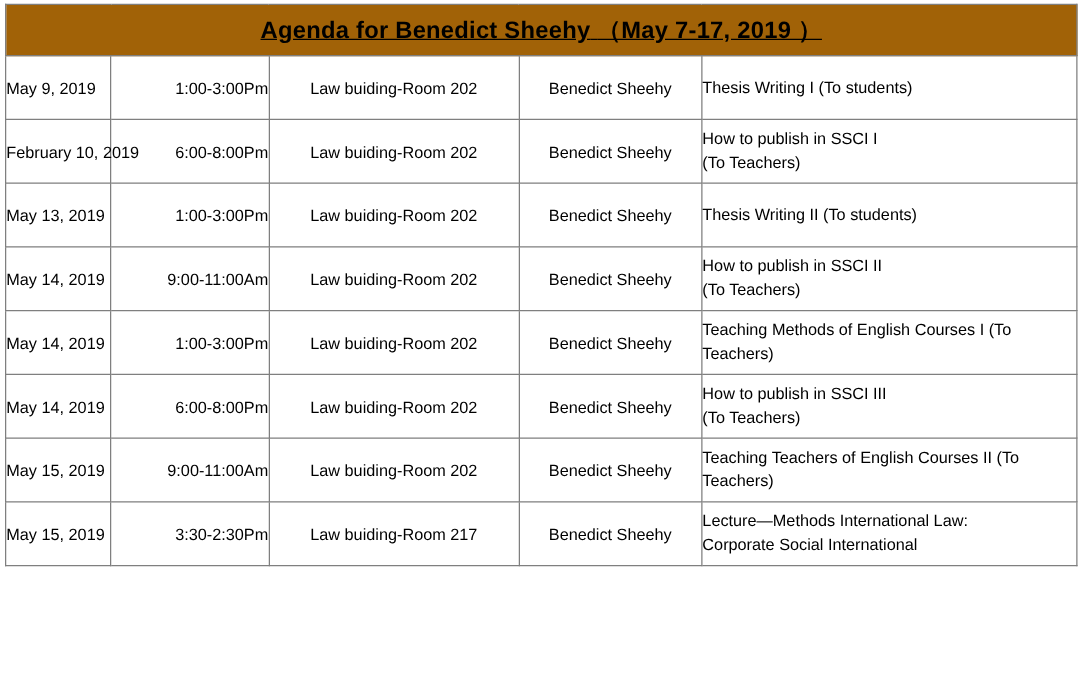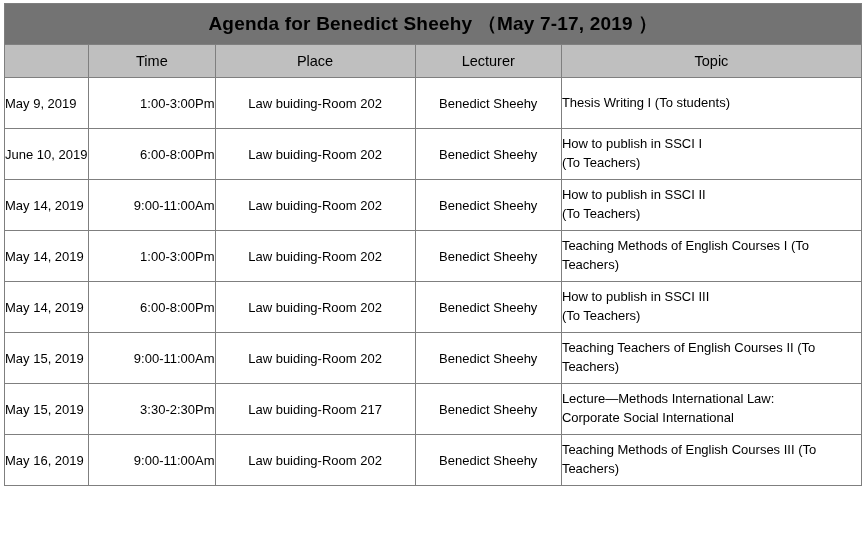--- a/index.html
+++ b/index.html
@@ -26,26 +26,27 @@
     margin-left: 4px;
     margin-top: 3px;
     table-layout: fixed;
   }
   table.agenda td, table.agenda th {
     border: 1px solid #7f7f7f;
     padding: 0;
     vertical-align: middle;
   }
   .title-cell {
-    background: #737373;
+    background: #a16207;
     text-align: center;
     font-size: 19px;
     font-weight: bold;
     height: 40px;
     letter-spacing: 0.2px;
+    text-decoration: underline;
   }
   .title-main { font-weight: bold; }
   .title-date { font-weight: bold; }
   .hdr-cell {
     background: #bfbfbf;
     text-align: center;
     font-size: 14.5px;
     font-weight: normal;
     height: 32px;
   }
@@ -95,50 +96,53 @@
       <col class="col-lecturer">
       <col class="col-topic">
     </colgroup>
     <tbody>
       <tr>
         <td class="title-cell" colspan="5">
           <span class="title-main">Agenda for Benedict Sheehy</span>
           <span class="title-date">（May 7-17, 2019 ）</span>
         </td>
       </tr>
-      <tr>
-        <th class="hdr-cell"></th>
-        <th class="hdr-cell">Time</th>
-        <th class="hdr-cell">Place</th>
-        <th class="hdr-cell">Lecturer</th>
-        <th class="hdr-cell">Topic</th>
-      </tr>
 
       <tr>
         <td class="row-cell cell-date">May 9, 2019</td>
         <td class="row-cell cell-time">1:00-3:00Pm</td>
         <td class="row-cell cell-place">Law buiding-Room 202</td>
         <td class="row-cell cell-lecturer">Benedict Sheehy</td>
         <td class="row-cell cell-topic">
           <span class="topic-line">Thesis Writing I (To students)</span>
           <span class="topic-line"></span>
         </td>
       </tr>
 
       <tr>
-        <td class="row-cell cell-date">June 10, 2019</td>
+        <td class="row-cell cell-date">February 10, 2019</td>
         <td class="row-cell cell-time">6:00-8:00Pm</td>
         <td class="row-cell cell-place">Law buiding-Room 202</td>
         <td class="row-cell cell-lecturer">Benedict Sheehy</td>
         <td class="row-cell cell-topic">
           <span class="topic-line">How to publish in SSCI I</span>
           <span class="topic-line">(To Teachers)</span>
         </td>
       </tr>
 
+      <tr>
+        <td class="row-cell cell-date">May 13, 2019</td>
+        <td class="row-cell cell-time">1:00-3:00Pm</td>
+        <td class="row-cell cell-place">Law buiding-Room 202</td>
+        <td class="row-cell cell-lecturer">Benedict Sheehy</td>
+        <td class="row-cell cell-topic">
+          <span class="topic-line">Thesis Writing II (To students)</span>
+          <span class="topic-line"></span>
+        </td>
+      </tr>
 
       <tr>
         <td class="row-cell cell-date">May 14, 2019</td>
         <td class="row-cell cell-time">9:00-11:00Am</td>
         <td class="row-cell cell-place">Law buiding-Room 202</td>
         <td class="row-cell cell-lecturer">Benedict Sheehy</td>
         <td class="row-cell cell-topic">
           <span class="topic-line">How to publish in SSCI II</span>
           <span class="topic-line">(To Teachers)</span>
         </td>
@@ -181,25 +185,15 @@
         <td class="row-cell cell-date">May 15, 2019</td>
         <td class="row-cell cell-time">3:30-2:30Pm</td>
         <td class="row-cell cell-place">Law buiding-Room 217</td>
         <td class="row-cell cell-lecturer">Benedict Sheehy</td>
         <td class="row-cell cell-topic">
           <span class="topic-line">Lecture—Methods International Law:</span>
           <span class="topic-line">Corporate Social International</span>
         </td>
       </tr>
 
-      <tr>
-        <td class="row-cell cell-date">May 16, 2019</td>
-        <td class="row-cell cell-time">9:00-11:00Am</td>
-        <td class="row-cell cell-place">Law buiding-Room 202</td>
-        <td class="row-cell cell-lecturer">Benedict Sheehy</td>
-        <td class="row-cell cell-topic">
-          <span class="topic-line">Teaching Methods of English Courses III (To</span>
-          <span class="topic-line">Teachers)</span>
-        </td>
-      </tr>
     </tbody>
   </table>
 </div>
 
 </body></html>

